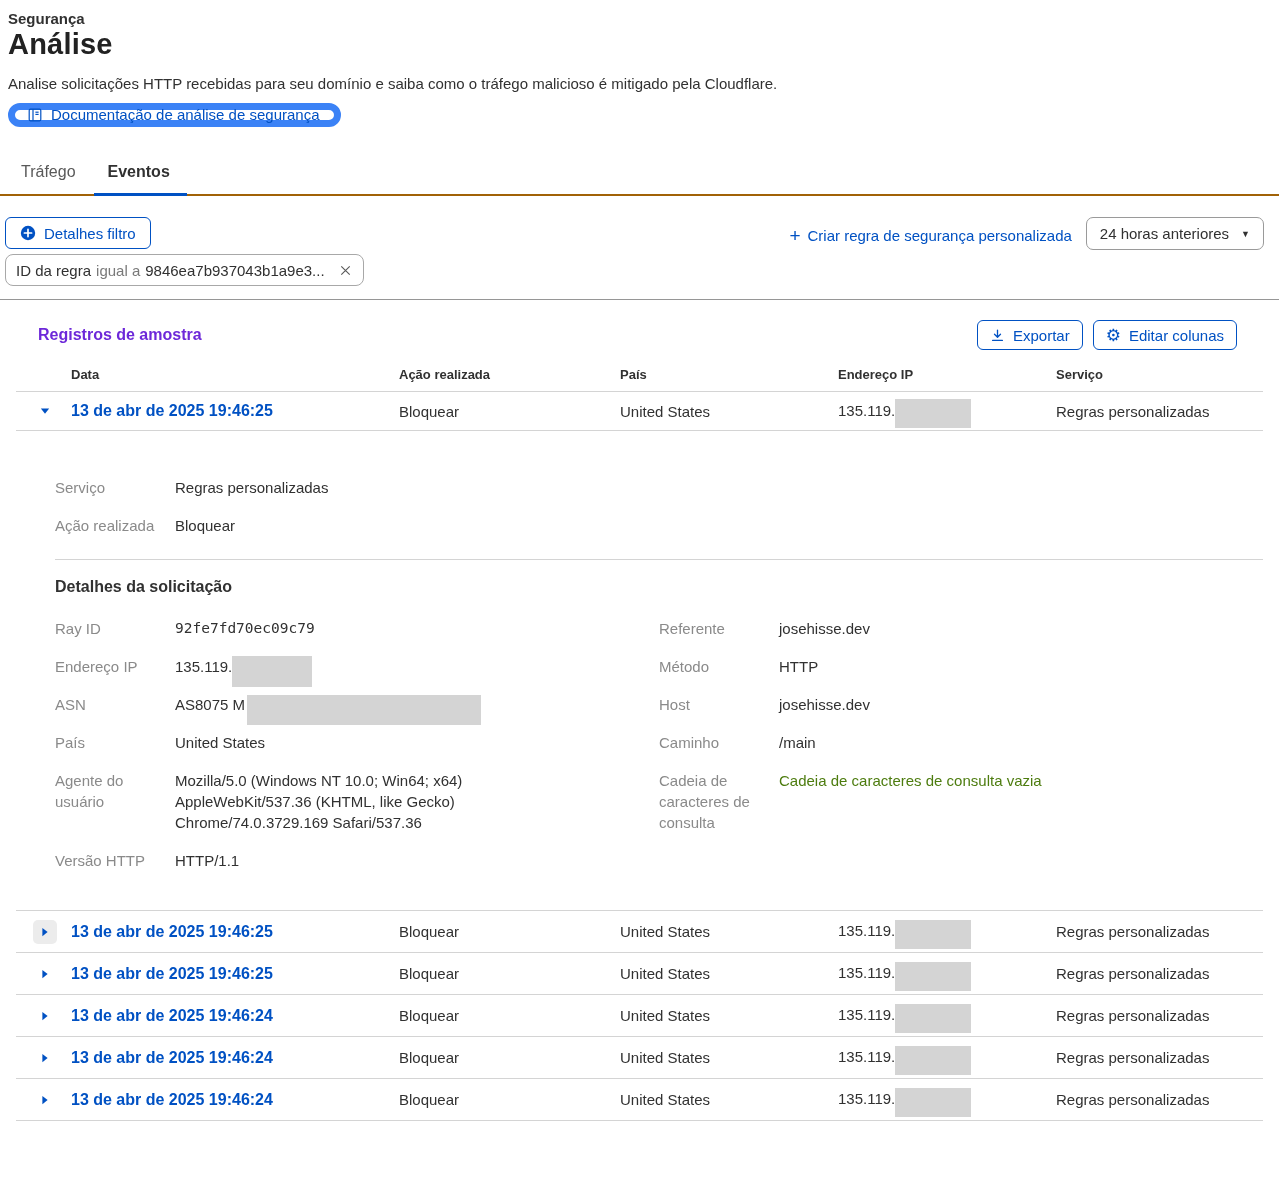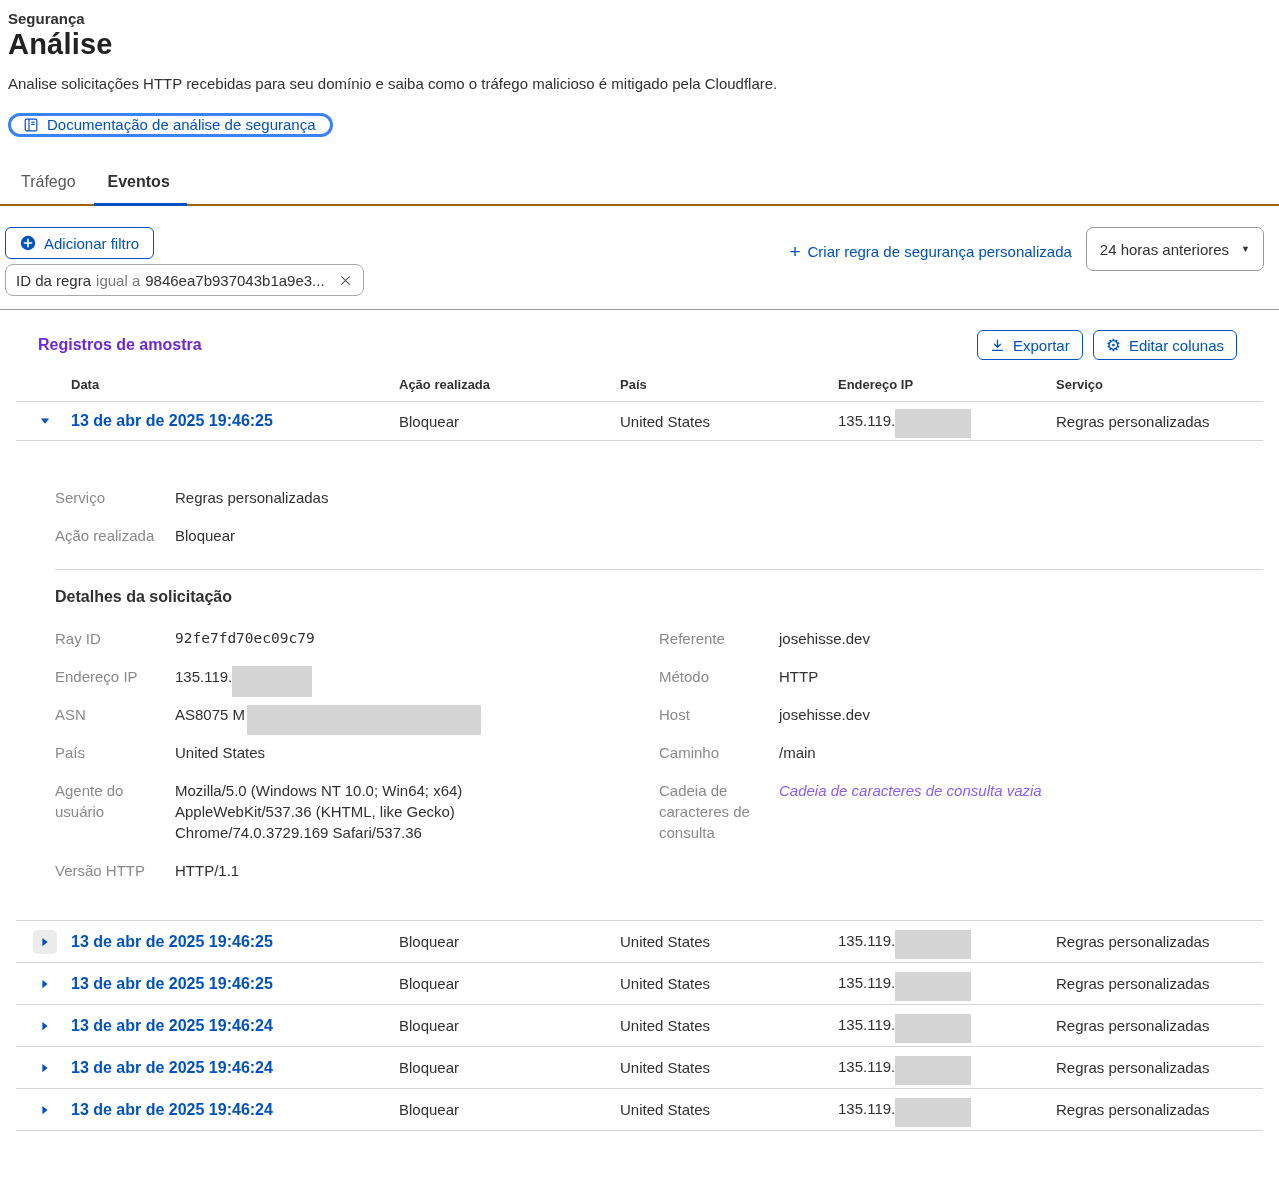--- a/index.html
+++ b/index.html
@@ -7,22 +7,22 @@
   body { font-family: "Liberation Sans", sans-serif; color: #313131; }
 
   .page { width: 1279px; }
 
   
   .header { padding: 10px 8px 0 8px; }
   .breadcrumb { font-size: 15px; font-weight: 700; color: #313131; }
   .page-title { font-size: 29px; font-weight: 700; color: #222; margin-top: 1px; letter-spacing: 0.2px; }
   .description { font-size: 15px; color: #313131; margin-top: 14px; }
   .docs-pill {
-    margin-top: 21px; display: inline-flex; align-items: center; gap: 8px;
-    border: 3px solid #3b82f6; color: #0051c3; border-radius: 13px;
+    margin-top: 11px; display: inline-flex; align-items: center; gap: 8px;
+    border: 7px solid #3b82f6; color: #0051c3; border-radius: 13px;
     padding: 2px 14px 3px 12px; font-size: 15px; height: 24px; background: #fff; cursor: pointer;
   }
   .docs-pill svg { flex: 0 0 auto; }
 
   
   .tabs { display: flex; gap: 16px; padding: 0 13px; margin-top: 30px; border-bottom: 2px solid #a16207; }
   .tab { position: relative; padding: 6px 8px 13px 8px; font-size: 16px; color: #595959; cursor: pointer; }
   .tab.active { color: #313131; font-weight: 700; }
   .tab.active::after {
     content: ""; position: absolute; left: -6px; right: -9px; bottom: -2px; height: 3px; background: #0051c3;
@@ -41,21 +41,21 @@
     border: 1px solid #a8a8a8; border-radius: 8px; padding: 0 10px; font-size: 15px; background: #fff;
   }
   .chip-field { color: #313131; }
   .chip-op { color: #797979; }
   .chip-value { color: #313131; }
   .chip-close { margin-left: 8px; display: inline-flex; cursor: pointer; color: #595959; }
   .filter-right { display: flex; align-items: center; gap: 14px; margin-top: 4px; }
   .create-rule-link { display: inline-flex; align-items: center; gap: 7px; color: #0051c3; font-size: 15px; cursor: pointer; }
   .plus-glyph { font-size: 19px; font-weight: 400; line-height: 1; }
   .time-select {
-    display: inline-flex; align-items: center; gap: 12px; height: 44px; margin-top: -4px;
+    display: inline-flex; align-items: center; gap: 12px; height: 33px; margin-top: -4px;
     border: 1px solid #9a9a9a; border-radius: 7px; padding: 0 13px; font-size: 15px; color: #313131;
     background: #fff; cursor: pointer; text-align: center;
   }
   .caret { font-size: 9px; color: #313131; }
 
   .top-divider { border: none; border-top: 1px solid #969696; margin-top: 13px; }
 
   
   .records { margin: 0 16px; }
   .records-header { display: flex; justify-content: space-between; align-items: center; padding: 20px 26px 0 22px; }
@@ -84,21 +84,21 @@
   .section-title { font-size: 16px; font-weight: 700; color: #313131; }
   .export-json-link { display: inline-flex; align-items: center; gap: 9px; color: #0051c3; font-size: 15px; cursor: pointer; }
   .export-json-link .link-text { text-decoration: underline; text-underline-offset: 3px; }
 
   .detail-cols { display: grid; grid-template-columns: 1fr 1fr; margin-top: 21px; }
   .field { display: grid; grid-template-columns: 120px 1fr; margin-bottom: 17px; align-items: start; }
   .field-label { font-size: 15px; color: #8a8a8a; line-height: 21px; padding-right: 18px; }
   .field-value { font-size: 15px; color: #313131; line-height: 21px; }
   .mono { font-family: "DejaVu Sans Mono", monospace; font-size: 14.5px; }
   .blue-link { color: #0051c3; cursor: pointer; }
-  .italic-empty { font-style: italic; color: #8b5cf6; }
+  .italic-empty { color: #4d7c0f; }
   .ua-value { max-width: 305px; }
   .redact-ip-detail { width: 80px; height: 31px; margin-bottom: -10px; margin-top: -3px; }
   .redact-asn { width: 234px; height: 30px; margin-bottom: -10px; margin-top: -3px; margin-left: 2px; }
 
   .section-divider { border: none; border-top: 1px solid #d4d4d4; margin: 6px 0 0 0; }
   .request-section { padding: 18px 0 0 0; }
   .request-fields { margin-top: 22px; }
   .detail-bottom-pad { height: 22px; }
   .panel-bottom { border-bottom: 1px solid #d4d4d4; }
 </style>
@@ -131,21 +131,21 @@
 
   <div class="filter-bar">
     <div class="filter-left">
       <button class="btn-outline-blue">
         <span style="display:inline-flex;">
           <svg width="16" height="16" viewBox="0 0 16 16">
             <circle cx="8" cy="8" r="7.2" fill="#0051c3"></circle>
             <path d="M8 4.4v7.2M4.4 8h7.2" stroke="#fff" stroke-width="1.7" stroke-linecap="round"></path>
           </svg>
         </span>
-        <span>Adicionar filtro</span>
+        <span>Detalhes filtro</span>
       </button>
       <div class="filter-chip">
         <span class="chip-field">ID da regra</span>
         <span class="chip-op">igual a</span>
         <span class="chip-value">9846ea7b937043b1a9e3...</span>
         <span class="chip-close">
           <svg width="15" height="15" viewBox="0 0 16 16" stroke="currentColor" stroke-width="1.2" fill="none">
             <path d="M3.5 3.5l9 9M12.5 3.5l-9 9"></path>
           </svg>
         </span>

